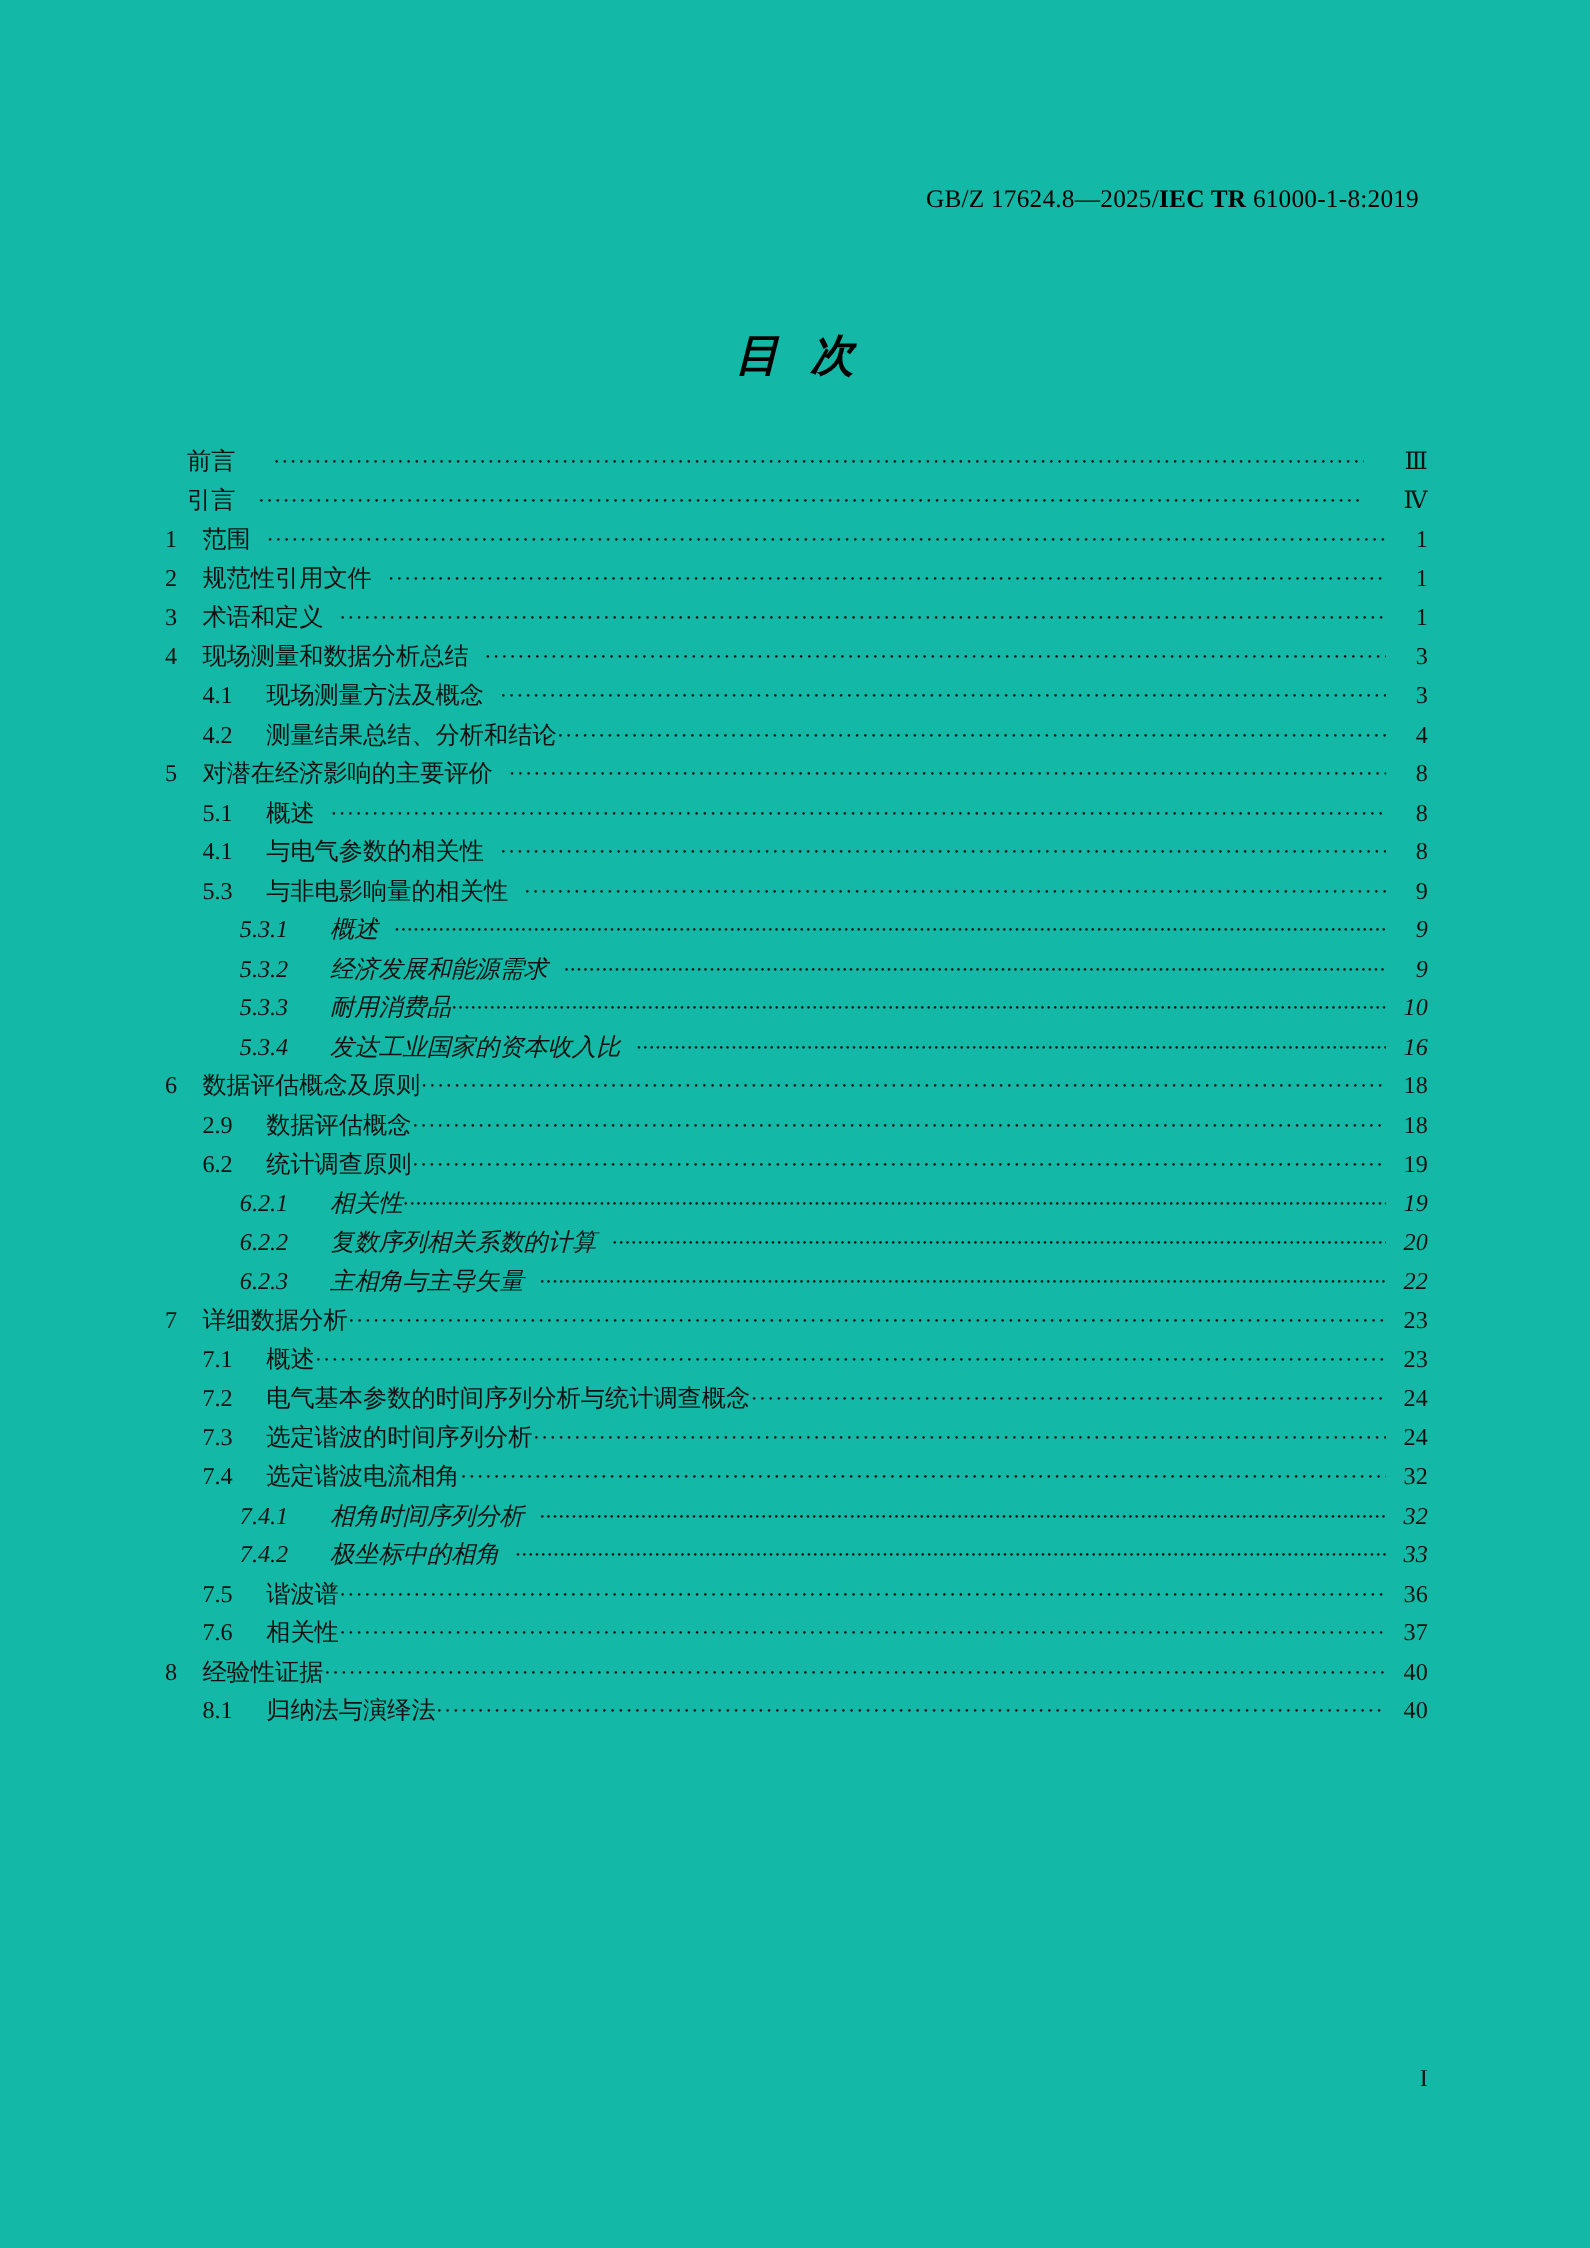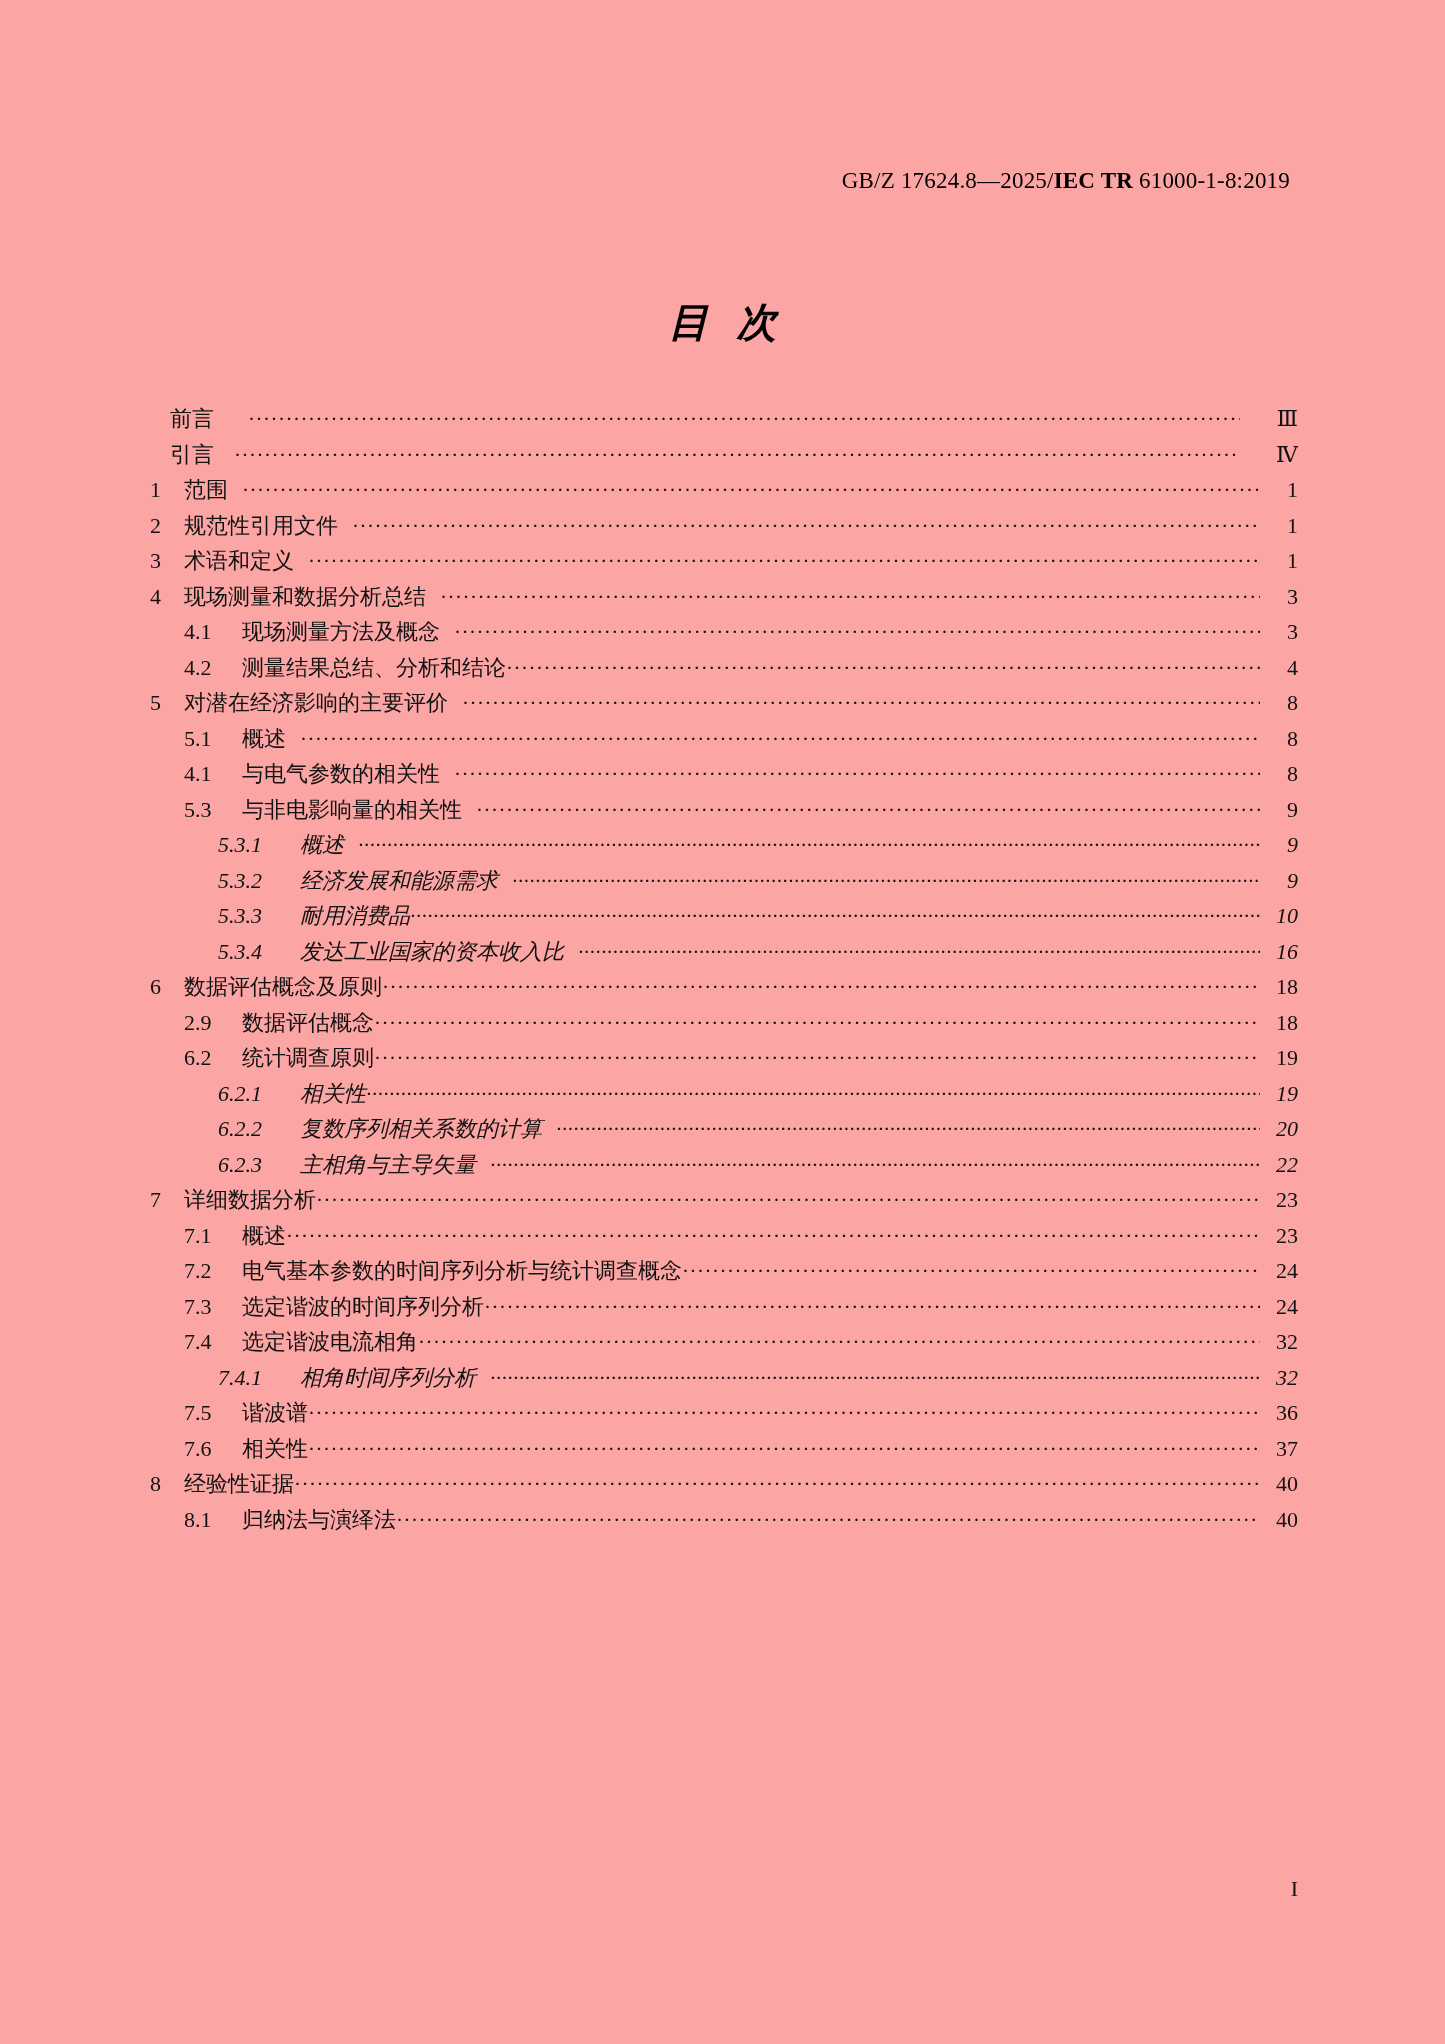--- a/index.html
+++ b/index.html
@@ -8,21 +8,21 @@
     background: #ffffff;
   }
   body {
     font-family: "Liberation Serif", "DejaVu Serif", serif;
     color: #000000;
   }
   .page {
     position: relative;
     width: 1445px;
     height: 2044px;
-    background: #fca5a5;
+    background: #14b8a6;
     overflow: hidden;
     box-sizing: border-box;
   }
 
   
   .doc-header {
     position: absolute;
     top: 168px;
     left: 155px;
     right: 155px;
@@ -303,20 +303,26 @@
         <span class="toc-label">选定谐波电流相角</span>
         <span class="toc-leader"></span>
         <span class="toc-page">32</span>
       </div>
       <div class="toc-row lvl-3 gap-wide">
         <span class="toc-num">7.4.1</span>
         <span class="toc-label">相角时间序列分析</span>
         <span class="toc-leader"></span>
         <span class="toc-page">32</span>
       </div>
+      <div class="toc-row lvl-3 gap-wide">
+        <span class="toc-num">7.4.2</span>
+        <span class="toc-label">极坐标中的相角</span>
+        <span class="toc-leader"></span>
+        <span class="toc-page">33</span>
+      </div>
       <div class="toc-row lvl-2 gap-tight">
         <span class="toc-num">7.5</span>
         <span class="toc-label">谐波谱</span>
         <span class="toc-leader"></span>
         <span class="toc-page">36</span>
       </div>
       <div class="toc-row lvl-2 gap-tight">
         <span class="toc-num">7.6</span>
         <span class="toc-label">相关性</span>
         <span class="toc-leader"></span>

